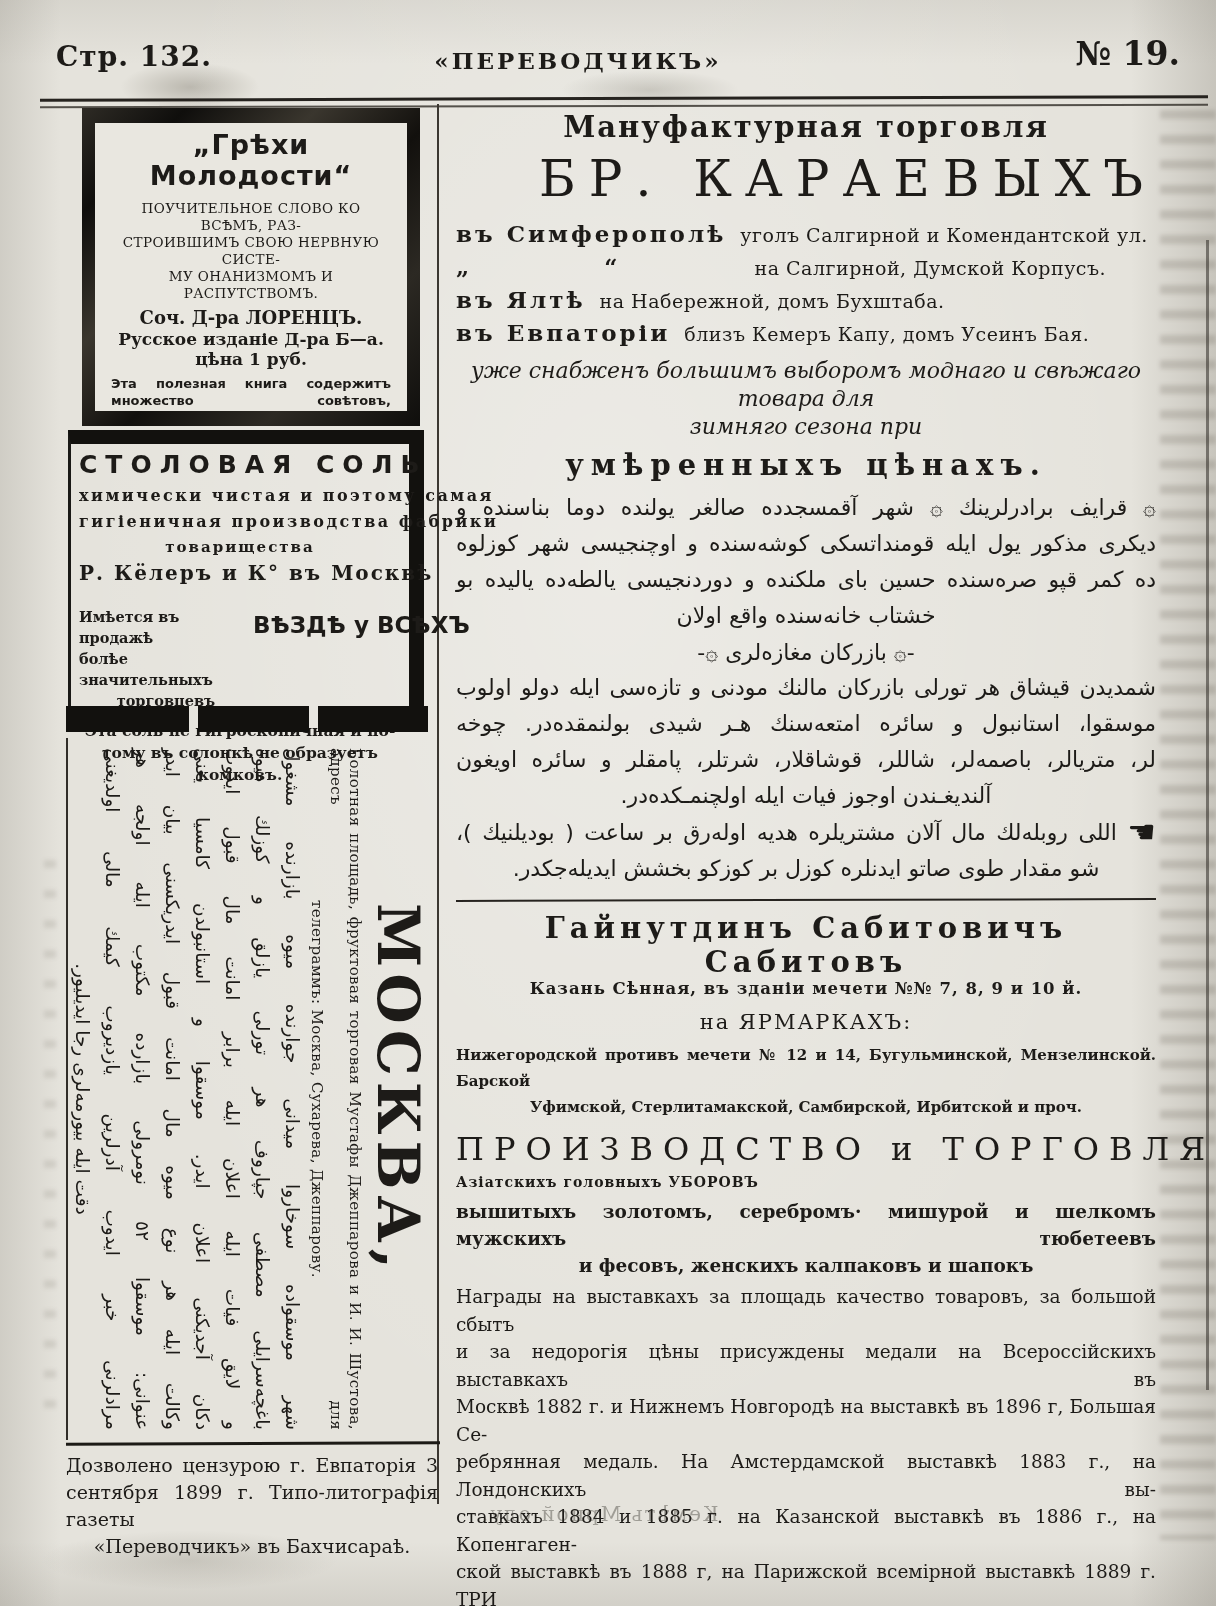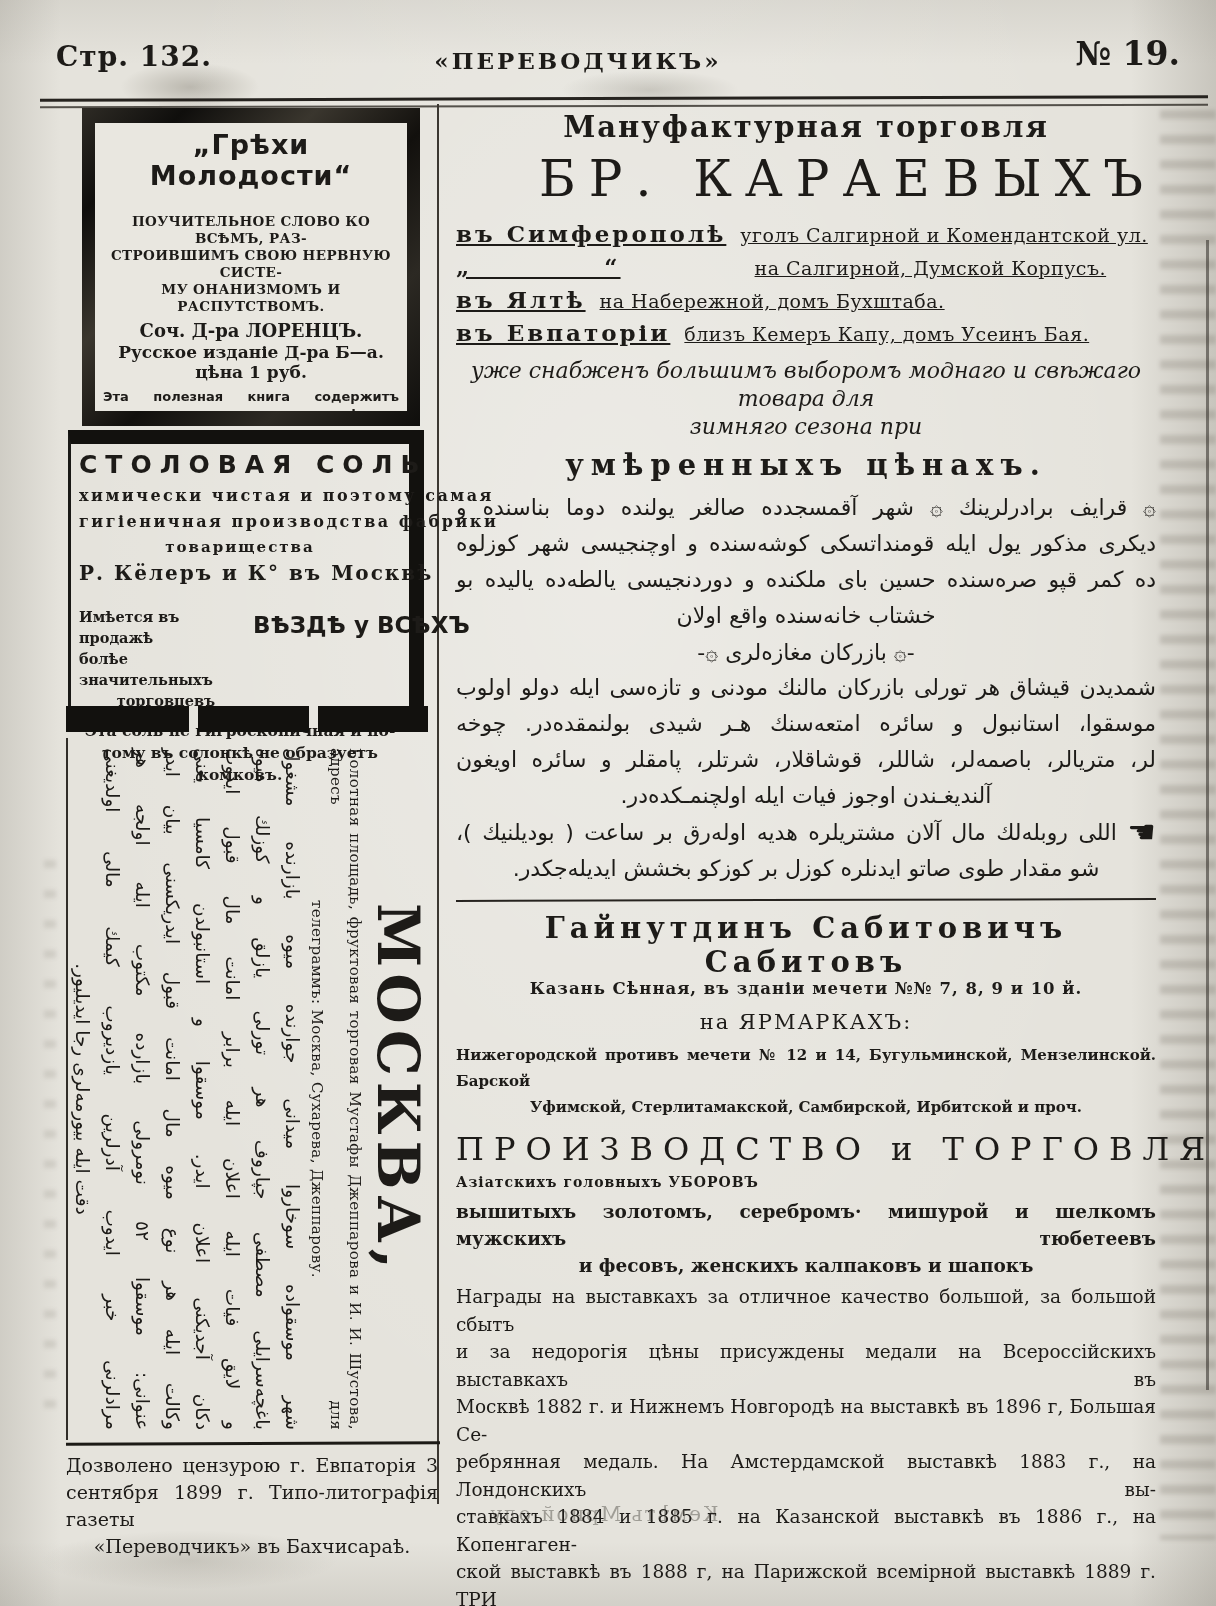--- a/index.html
+++ b/index.html
@@ -30,23 +30,23 @@
   .hdr-center{position:absolute;left:0;right:60px;top:47px;text-align:center;font-size:23px;font-weight:bold;letter-spacing:3px;}
   .hdr-right{position:absolute;right:36px;top:34px;font-size:33px;font-weight:bold;}
   .rule-a{position:absolute;left:40px;top:97px;width:1168px;height:3px;background:#26231f;transform:rotate(-0.18deg);}
   .rule-b{position:absolute;left:40px;top:105px;width:1168px;height:2px;background:#3a3630;opacity:.85;transform:rotate(-0.12deg);}
   .colsep{position:absolute;left:437px;top:104px;width:2px;height:1400px;background:#3b3731;}
 
   
   .leftcol{position:absolute;left:66px;top:108px;width:371px;height:1498px;}
   .sins{position:absolute;left:16px;top:0;width:338px;height:318px;box-sizing:border-box;padding:15px 13px;
     background:linear-gradient(135deg,#2e2b25 0%,#0f0e0c 16%,#3a362e 36%,#12100d 55%,#2c2923 76%,#0f0e0c 100%);}
-  .sins-inner{width:100%;height:100%;background:#e9e7e0;box-sizing:border-box;padding:6px 8px;text-align:center;overflow:hidden;}
+  .sins-inner{width:100%;height:100%;background:#e9e7e0;box-sizing:border-box;padding:6px 16px;text-align:center;overflow:hidden;}
   .sins-title{font-family:"DejaVu Sans",sans-serif;font-size:27px;font-weight:bold;letter-spacing:1px;}
-  .sins-sub{font-size:13.5px;font-weight:bold;line-height:17px;margin-top:22px;letter-spacing:.4px;}
+  .sins-sub{font-size:13.5px;font-weight:normal;line-height:17px;margin-top:9px;letter-spacing:.4px;}
   .sins-author{font-size:18px;font-weight:bold;margin-top:5px;}
   .sins-edition{font-size:17px;font-weight:bold;margin-top:1px;}
   .sins-price{font-size:17px;font-weight:bold;}
   .sins-body{font-family:"DejaVu Sans",sans-serif;font-size:13px;font-weight:bold;line-height:17px;margin-top:6px;}
   .jl{text-align:justify;text-align-last:justify;}
   .ctr{text-align:center;}
 
   .salt{position:absolute;left:2px;top:322px;width:356px;height:276px;box-sizing:border-box;
     border-top:14px solid #12110e;border-right:15px solid #12110e;border-left:3px solid #1a1916;
     padding:6px 8px 0 8px;}
@@ -70,21 +70,21 @@
   .moscow-ar{direction:rtl;font-family:"DejaVu Sans",sans-serif;font-size:18.5px;line-height:30px;}
 
   .lc-rule{position:absolute;left:0;top:1334px;width:374px;height:3px;background:#1c1a16;transform:rotate(-0.2deg);}
   .censor{position:absolute;left:0;top:1344px;width:372px;font-size:19px;line-height:27px;}
 
   
   .rightcol{position:absolute;left:456px;top:110px;width:700px;}
   .k-kicker{text-align:center;font-size:29px;font-weight:bold;letter-spacing:2px;}
   .k-title{text-align:right;font-size:50px;letter-spacing:13px;margin-top:6px;white-space:nowrap;}
   .k-addrs{margin-top:12px;}
-  .k-addr{display:flex;align-items:baseline;line-height:27px;margin-top:4px;text-decoration:underline;}
+  .k-addr{display:flex;align-items:baseline;line-height:27px;margin-top:4px;}
   .k-city{font-weight:bold;font-size:23px;letter-spacing:3px;white-space:pre;margin-right:14px;}
   .k-rest{font-size:19px;letter-spacing:.5px;white-space:nowrap;}
   .k-addr.q .k-rest{margin-left:120px;}
   .k-promo{text-align:center;font-style:italic;font-size:22px;line-height:28px;margin-top:9px;}
   .k-prices{text-align:center;font-size:29px;font-weight:bold;letter-spacing:7px;margin-top:7px;}
   .ar{direction:rtl;font-family:"DejaVu Sans",sans-serif;}
   .ar-line{font-size:22px;line-height:36px;}
   .k-ar1{margin-top:8px;}
   .k-bazaar{text-align:center;font-size:22px;line-height:34px;margin-top:2px;}
   .manicule{font-size:32px;line-height:36px;vertical-align:-3px;}
@@ -247,21 +247,21 @@
     <div class="jl">Нижегородской противъ мечети № 12 и 14, Бугульминской, Мензелинской. Барской</div>
     <div class="ctr">Уфимской, Стерлитамакской, Самбирской, Ирбитской и проч.</div>
   </div>
   <div class="s-prod">ПРОИЗВОДСТВО и ТОРГОВЛЯ</div>
   <div class="s-prodsub">Азіатскихъ головныхъ УБОРОВЪ</div>
   <div class="s-goods">
     <div class="jl">вышитыхъ золотомъ, серебромъ· мишурой и шелкомъ мужскихъ тюбетеевъ</div>
     <div class="ctr">и фесовъ, женскихъ калпаковъ и шапокъ</div>
   </div>
   <div class="s-awards">
-    <div class="jl">Награды на выставкахъ за отличное качество большой, за большой сбытъ</div>
+    <div class="jl">Награды на выставкахъ за площадь качество товаровъ, за большой сбытъ</div>
     <div class="jl">и за недорогія цѣны присуждены медали на Всероссійскихъ выставкахъ въ</div>
     <div class="jl">Москвѣ 1882 г. и Нижнемъ Новгородѣ на выставкѣ въ 1896 г, Большая Се-</div>
     <div class="jl">ребрянная медаль. На Амстердамской выставкѣ 1883 г., на Лондонскихъ вы-</div>
     <div class="jl">ставкахъ 1884 и 1885 г. на Казанской выставкѣ въ 1886 г., на Копенгаген-</div>
     <div class="jl">ской выставкѣ въ 1888 г, на Парижской всемірной выставкѣ 1889 г. ТРИ</div>
 
   </div>
 
 </div>
 

